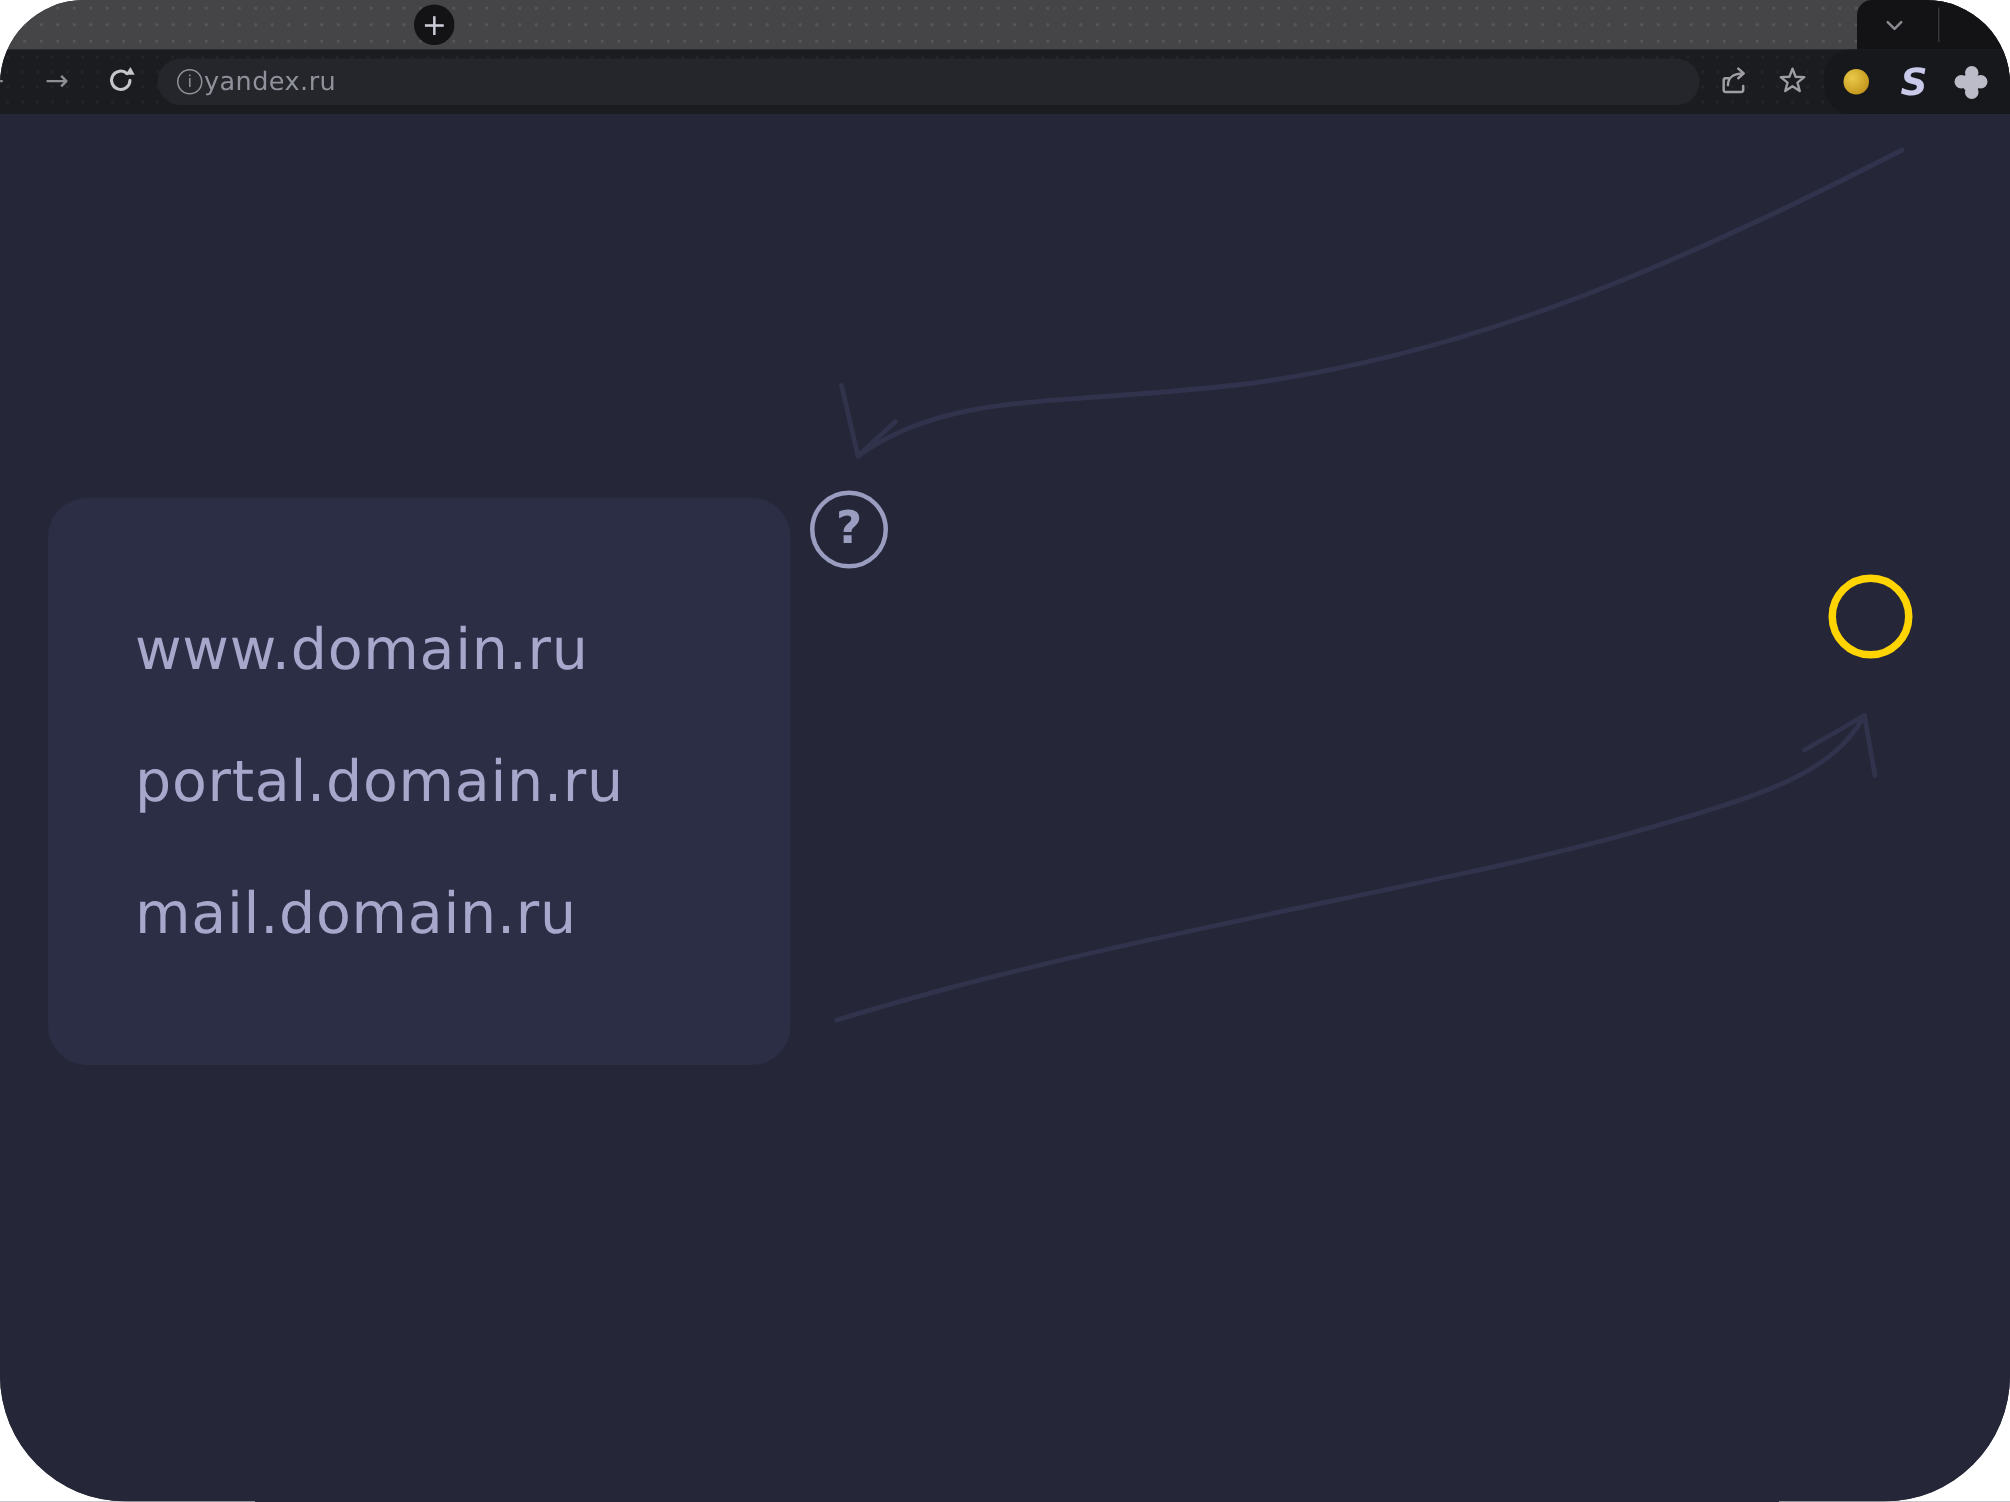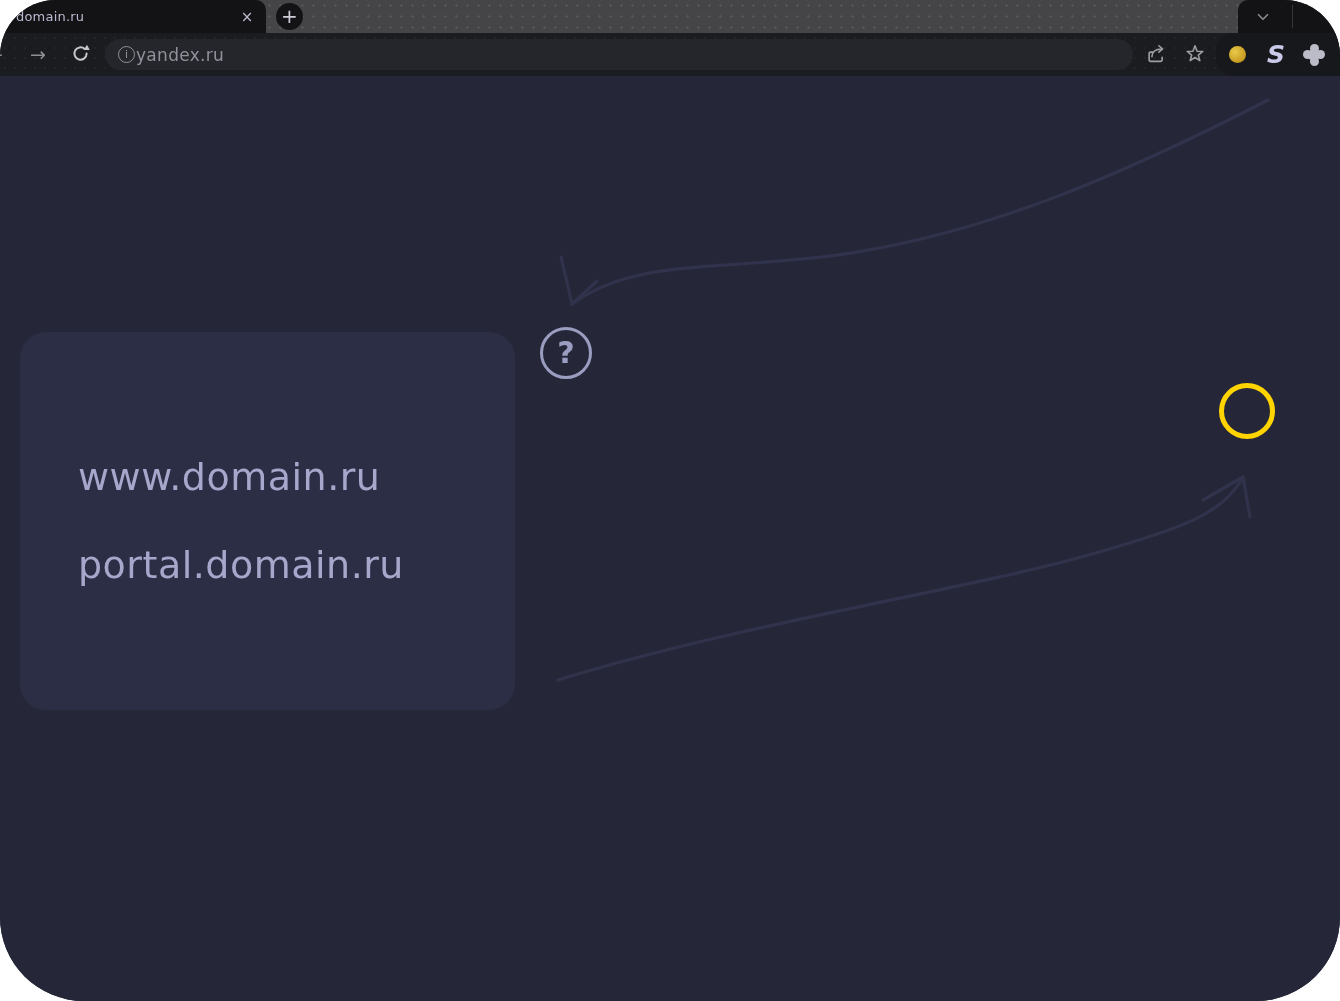--- a/index.html
+++ b/index.html
@@ -69,45 +69,41 @@
   .ext-s{margin-left:21px;color:#c9c9ea;font-size:25px;font-weight:bold;font-style:italic;line-height:1;}
   .puzzle{position:relative;width:24px;height:24px;margin-left:17px;}
   .puzzle i{position:absolute;background:#bcbcc8;border-radius:50%;width:9px;height:9px;}
   .puzzle .c{position:absolute;left:7px;top:7px;width:10px;height:10px;border-radius:2px;background:#bcbcc8;}
   .puzzle .n{left:7.5px;top:1px;} .puzzle .e{left:14px;top:7.5px;}
   .puzzle .s{left:7.5px;top:14px;} .puzzle .w{left:1px;top:7.5px;}
   
   .content{position:relative;height:925px;background:#252739;}
   .arrows{position:absolute;left:0;top:0;}
   .card{
-    position:absolute;left:20px;top:256px;width:495px;height:378px;border-radius:26px;
+    position:absolute;left:32px;top:256px;width:495px;height:378px;border-radius:26px;
     background:#2b2e45;display:flex;flex-direction:column;justify-content:center;
     gap:50px;padding-left:58px;
   }
   .domain-line{font-size:38px;color:#a6a7cb;letter-spacing:0.5px;line-height:1;}
   .help{
     position:absolute;left:540px;top:251px;width:52px;height:52px;border-radius:50%;
     border:3.4px solid #9a9cc0;display:flex;align-items:center;justify-content:center;
   }
   .help span{color:#9a9cc0;font-size:30px;font-weight:600;margin-top:-2px;}
   .ycircle{
     position:absolute;left:1219px;top:307px;width:56px;height:56px;border-radius:50%;
     border:5px solid #ffd400;
   }
 </style>
 </head>
 <body>
 
 <div class="window">
 
   <div class="tabstrip">
-    <div class="tab">
-      <span class="tab-title">domain.ru</span>
-      <span class="tab-close">×</span>
-    </div>
     <div class="newtab">
       <span>+</span>
     </div>
     <div class="tabctl">
       <svg width="18" height="18" viewBox="0 0 24 24">
         <polyline points="6,9 12,15 18,9" fill="none" stroke="#8a8a92" stroke-width="2.2" stroke-linecap="round" stroke-linejoin="round"></polyline>
       </svg>
       <div class="tabctl-divider"></div>
     </div>
   </div>
@@ -155,20 +151,21 @@
       <g stroke="#30334b" stroke-width="3.2" fill="none" stroke-linecap="round">
         <path d="M 558 604 C 740 548, 960 515, 1085 480 C 1185 452, 1222 438, 1243 401"></path>
         <path d="M 1243 401 L 1203 424"></path>
         <path d="M 1243 401 L 1250 441"></path>
       </g>
     </svg>
 
     <div class="card">
       <div class="domain-line">www.domain.ru</div>
       <div class="domain-line">portal.domain.ru</div>
+      <div class="domain-line">mail.domain.ru</div>
     </div>
 
     <div class="help">
       <span>?</span>
     </div>
 
     <div class="ycircle"></div>
 
   </div>
 </div>

